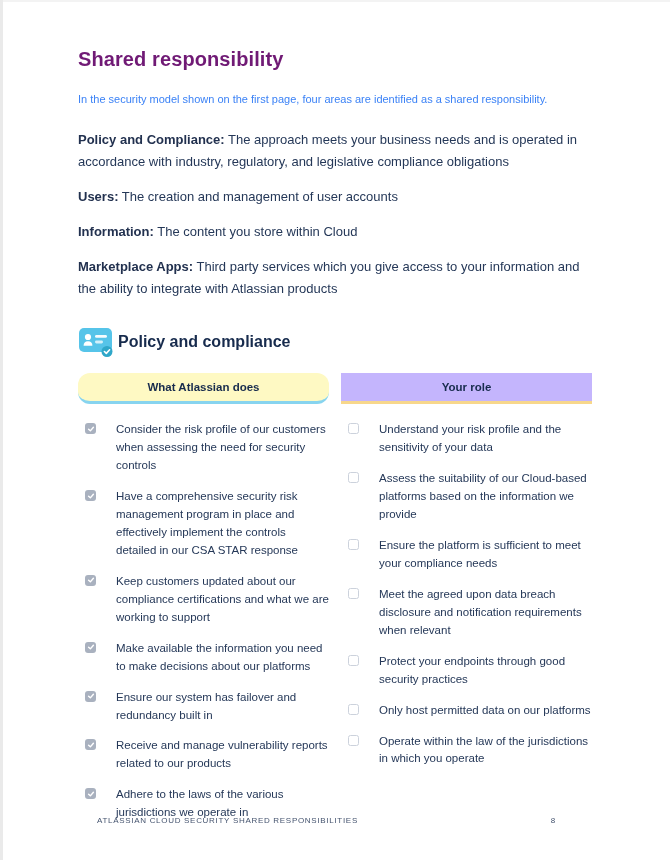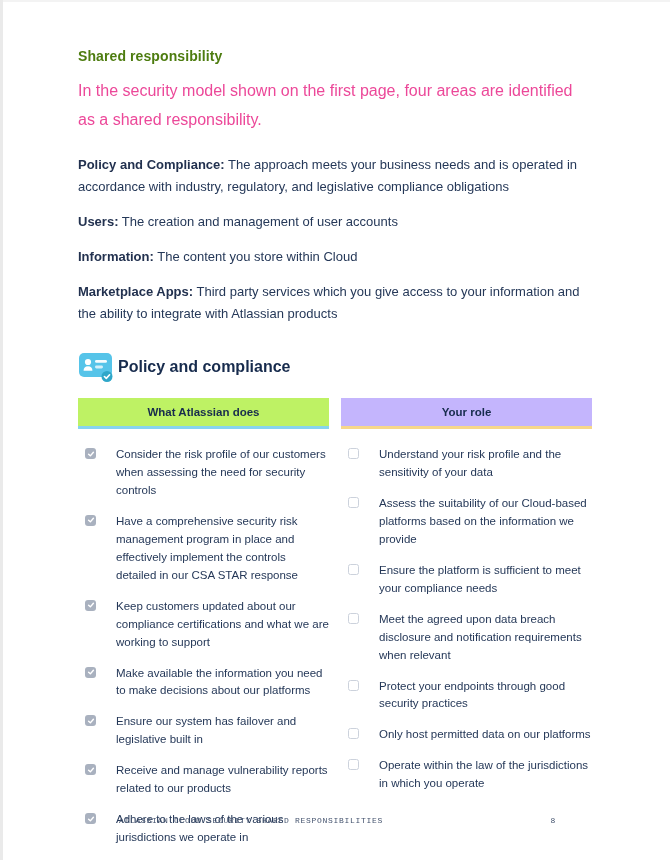--- a/index.html
+++ b/index.html
@@ -21,32 +21,32 @@
   }
   .edge-top {
     position: absolute; left: 0; top: 0;
     width: 100%; height: 2px;
     background: #f3f3f3;
   }
 
   .content { padding: 48px 78px 0 78px; }
 
   h1.title {
-    font-size: 14px;
+    font-size: 20px;
     font-weight: 700;
-    color: #4d7c0f;
+    color: #701a75;
     letter-spacing: 0.1px;
   }
 
   .intro {
-    margin-top: 13px;
-    font-size: 16px;
+    margin-top: 19px;
+    font-size: 11px;
     line-height: 1.8;
     max-width: 505px;
-    color: #ec4899;
+    color: #3b82f6;
   }
 
   .definitions { margin-top: 19px; }
   .def {
     font-size: 13px;
     line-height: 1.7;
     margin-bottom: 13px;
     color: #253858;
     max-width: 514px;
   }
@@ -107,31 +107,30 @@
   }
   .check-item .txt {
     font-size: 11.5px;
     line-height: 1.56;
     color: #253858;
     max-width: 226px;
   }
 
   .footer {
     position: absolute;
-    left: 86px;
+    left: 64px;
     right: 78px;
     bottom: 35px;
     display: flex;
     justify-content: space-between;
     align-items: center;
     padding: 0 36px 0 33px;
     font-size: 8px;
     letter-spacing: 0.7px;
     color: #44536e;
-    font-family: Liberation Mono, monospace;
   }
 </style>
 </head>
 <body>
 
 <div class="page">
   <div class="edge-top"></div>
   <div class="edge-left"></div>
 
   <div class="content">
@@ -155,21 +154,21 @@
           <rect x="17" y="14.6" width="8" height="2.8" rx="1.4" fill="#ffffff" opacity="0.75"></rect>
           <circle cx="29" cy="25.5" r="5.5" fill="#2fa7c9"></circle>
           <path d="M26.4 25.5 l1.9 1.9 l3.3 -3.6" stroke="#ffffff" stroke-width="1.6" fill="none" stroke-linecap="round" stroke-linejoin="round"></path>
         </svg>
       </span>
       <h2 class="section-title">Policy and compliance</h2>
     </div>
 
     <div class="columns" id="columns">
         <div class="col">
-          <div class="col-header" style="background: #bef264; border-bottom-color: rgb(135, 212, 239);">What Atlassian does</div>
+          <div class="col-header" style="background: #fef9c3; border-bottom-color: rgb(135, 212, 239); border-radius: 12px;">What Atlassian does</div>
           <div class="checklist">
             <div class="check-item">
               <span class="checkbox checked">
                 <svg width="8" height="8" viewBox="0 0 10 10">
                   <path d="M2 5.3 L4.2 7.3 L8 2.8" stroke="#ffffff" stroke-width="1.8" fill="none" stroke-linecap="round" stroke-linejoin="round"></path>
                 </svg>
               </span>
               <span class="txt">Consider the risk profile of our customers when assessing the need for security controls</span>
             </div>
             <div class="check-item">
@@ -195,21 +194,21 @@
                 </svg>
               </span>
               <span class="txt">Make available the information you need to make decisions about our platforms</span>
             </div>
             <div class="check-item">
               <span class="checkbox checked">
                 <svg width="8" height="8" viewBox="0 0 10 10">
                   <path d="M2 5.3 L4.2 7.3 L8 2.8" stroke="#ffffff" stroke-width="1.8" fill="none" stroke-linecap="round" stroke-linejoin="round"></path>
                 </svg>
               </span>
-              <span class="txt">Ensure our system has failover and legislative built in</span>
+              <span class="txt">Ensure our system has failover and redundancy built in</span>
             </div>
             <div class="check-item">
               <span class="checkbox checked">
                 <svg width="8" height="8" viewBox="0 0 10 10">
                   <path d="M2 5.3 L4.2 7.3 L8 2.8" stroke="#ffffff" stroke-width="1.8" fill="none" stroke-linecap="round" stroke-linejoin="round"></path>
                 </svg>
               </span>
               <span class="txt">Receive and manage vulnerability reports related to our products</span>
             </div>
             <div class="check-item">

